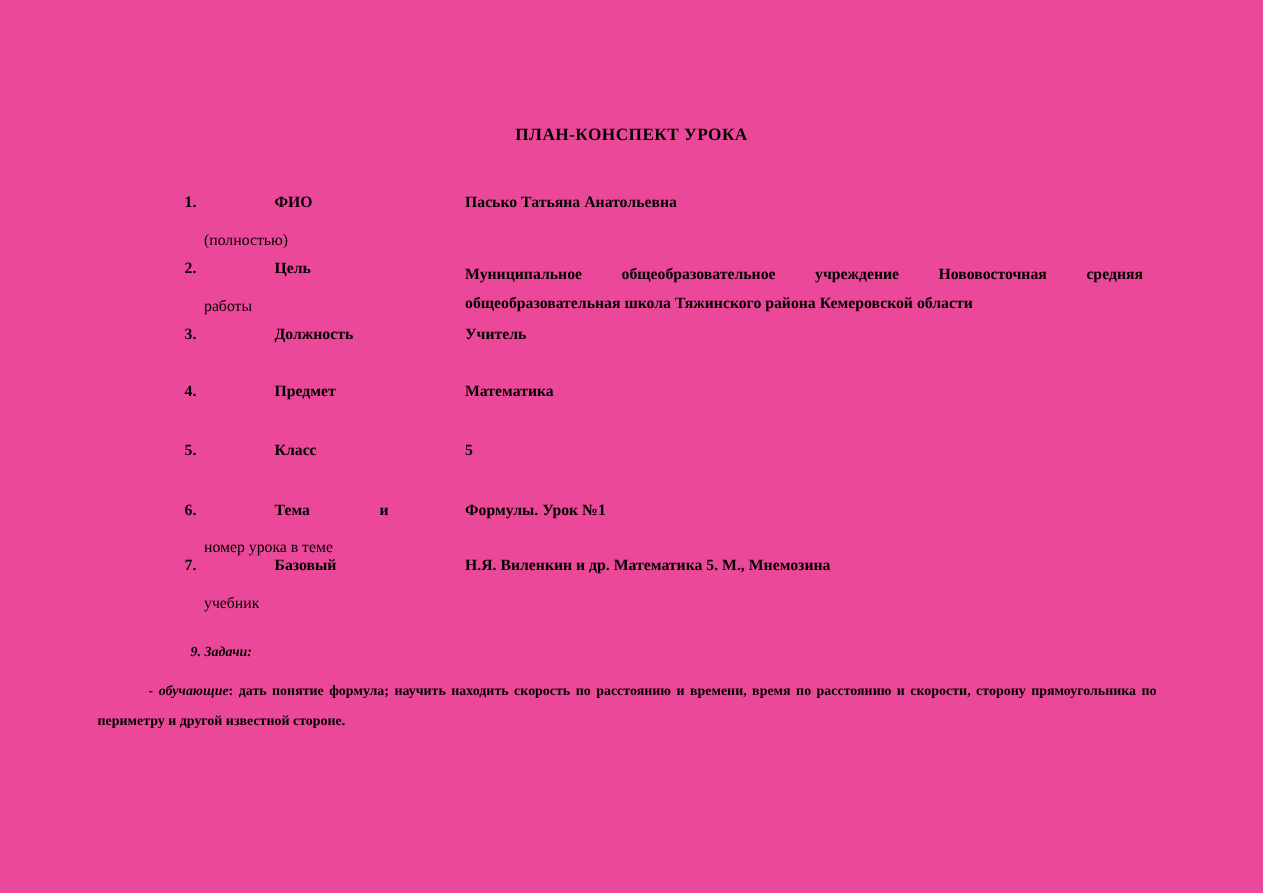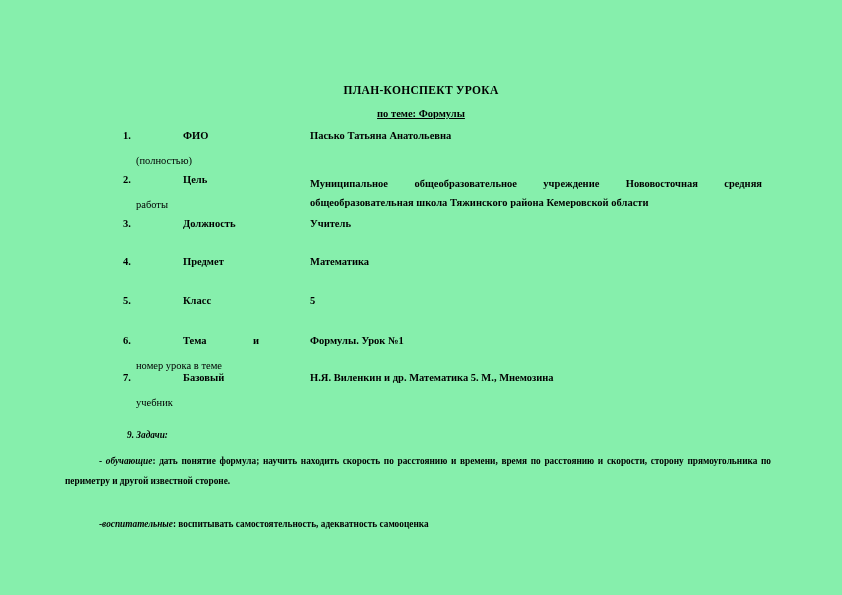--- a/index.html
+++ b/index.html
@@ -15,21 +15,21 @@
     color: #000000;
     overflow: hidden;
   }
 
   .page {
     position: absolute;
     left: 0;
     top: 0;
     width: 842px;
     height: 595px;
-    background: #86efac;
+    background: #ec4899;
   }
 
   
   .doc-title {
     position: absolute;
     left: 0;
     top: 84px;
     width: 842px;
     text-align: center;
     font-size: 11.5px;
@@ -176,23 +176,20 @@
     font-style: italic;
   }
 </style>
 </head>
 <body>
 
 <div class="page">
 
   <div class="doc-title">ПЛАН-КОНСПЕКТ УРОКА</div>
 
-  <div class="doc-subtitle">
-    <span class="u">по теме: Формулы</span>
-  </div>
 
   <div class="fields">
 
     <div class="field-row" id="row1">
       <span class="f-num">1.</span>
       <span class="f-label">ФИО</span>
       <span class="f-sub">(полностью)</span>
       <span class="f-value">Пасько Татьяна Анатольевна</span>
     </div>
 
@@ -239,17 +236,14 @@
   </div>
 
 
   <div class="tasks-head">9. Задачи:</div>
 
   <div class="task-block">
     <span>- </span><span class="it">обучающие</span><span>: дать понятие формула; научить находить скорость по расстоянию и времени, время по расстоянию и скорости, сторону прямоугольника по периметру и другой известной стороне.</span>
   </div>
 
 
-  <div class="task-line3">
-    <span>-</span><span class="it">воспитательные</span><span>: воспитывать самостоятельность, адекватность самооценка</span>
-  </div>
 
 </div>
 
 </body></html>

